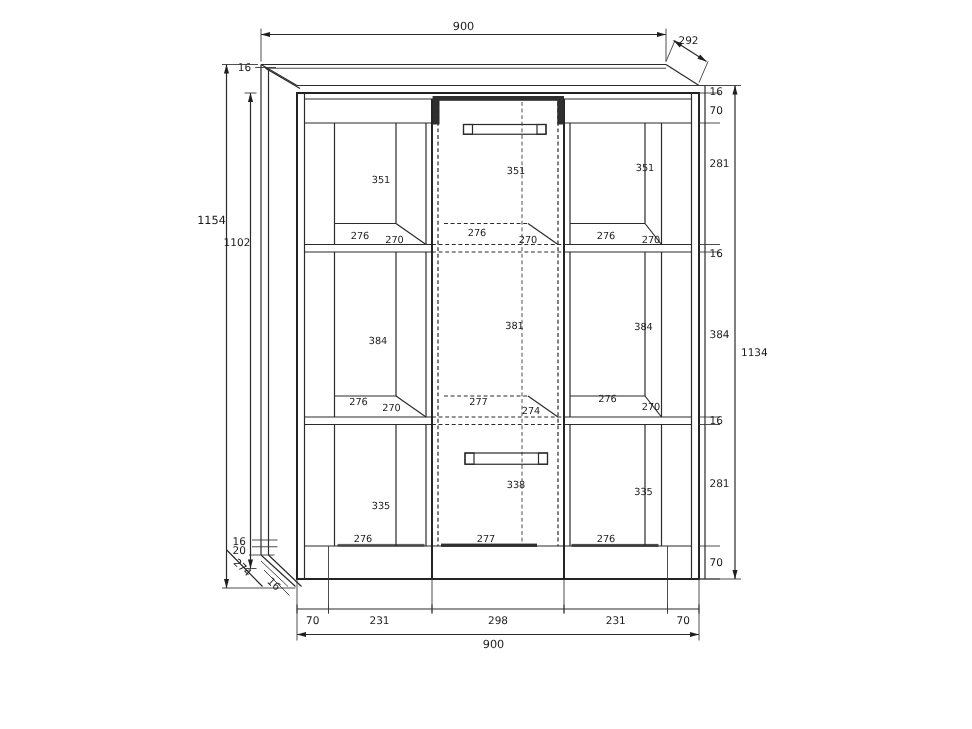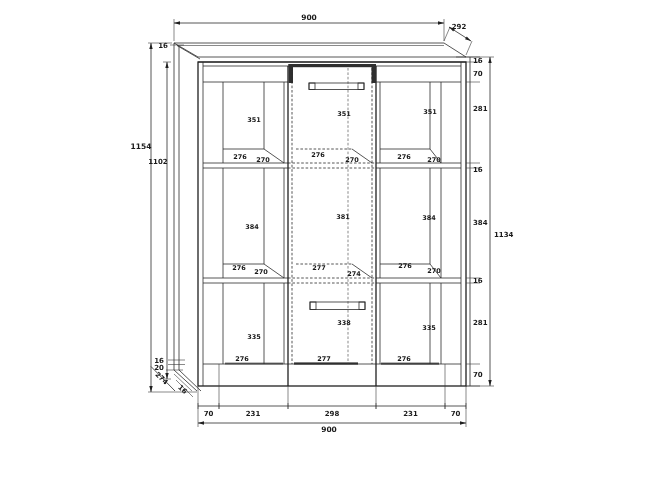--- a/index.html
+++ b/index.html
@@ -1,16 +1,16 @@
 <!DOCTYPE html>
 <html><head>
 <meta charset="utf-8">
 <style>
   html,body{margin:0;padding:0;background:#ffffff;}
-  .stage{position:relative;width:648px;height:486px;background:#ffffff;overflow:hidden;font-weight:bold;}
+  .stage{position:relative;width:648px;height:486px;background:#ffffff;overflow:hidden;}
   svg{display:block;}
   text{font-family:"DejaVu Sans","Liberation Sans",sans-serif;fill:#1a1a1a;}
   .dim{font-size:7px;}
   .dimbig{font-size:7.5px;}
   .lab{font-size:6.5px;}
   .ln{stroke:#2b2b2b;stroke-width:0.8;fill:none;}
   .lnthick{stroke:#1f1f1f;stroke-width:1.3;fill:none;}
   .lnthin{stroke:#3a3a3a;stroke-width:0.6;fill:none;}
   .dash{stroke-dasharray:2.6,1.8;}
   .arrow{fill:#1f1f1f;stroke:none;}

